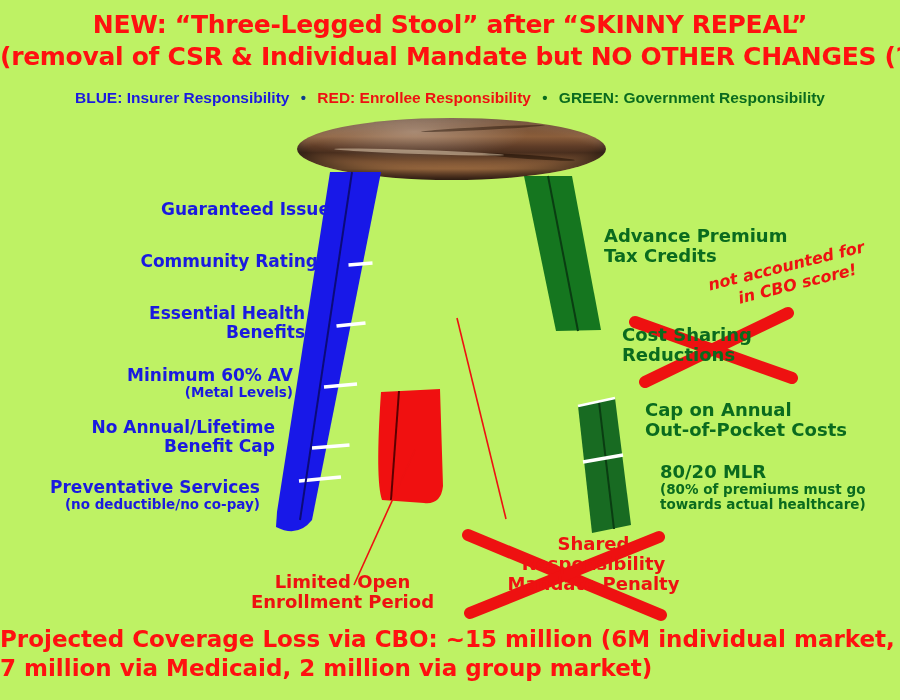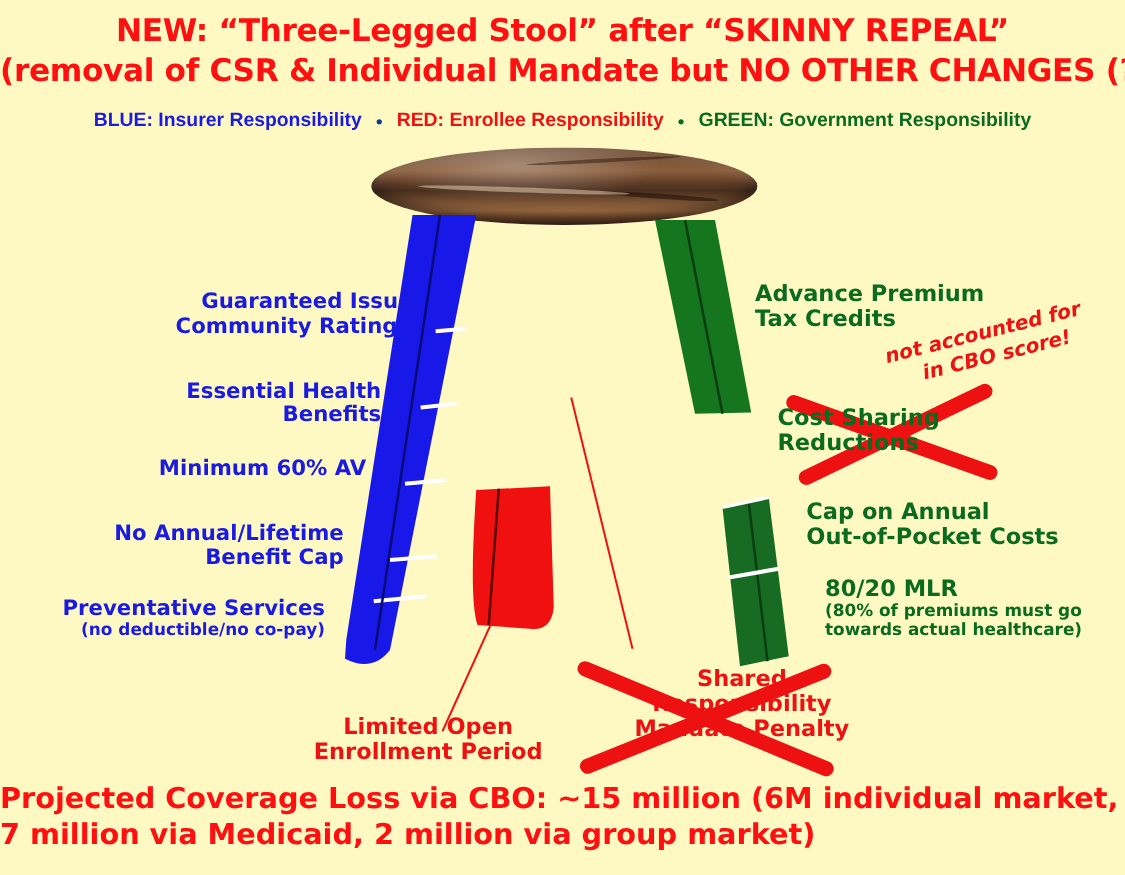--- a/index.html
+++ b/index.html
@@ -2,21 +2,21 @@
 <html><head>
 <meta charset="utf-8">
 <style>
   html,body{margin:0;padding:0;}
   body{
     width:900px;height:700px;
     background:#ffffff;
     font-family:"Liberation Sans", sans-serif;
     overflow:hidden;
   }
-  #canvas{position:relative;width:900px;height:700px;overflow:hidden;background:#fef9c3;}
+  #canvas{position:relative;width:900px;height:700px;overflow:hidden;background:#bef264;}
 
   
   .title-line{
     position:absolute;left:0;width:900px;text-align:center;
     color:#FF1010;font-weight:bold;
     font-family:"DejaVu Sans", sans-serif;
     letter-spacing:-0.3px;
     white-space:nowrap;
   }
   #title1{top:10px;font-size:25px;}
@@ -157,35 +157,36 @@
       <path d="M635,322 L792,378"></path>
       <path d="M645,382 L788,313"></path>
     </g>
 
     <g stroke="#ee1111" stroke-width="12" stroke-linecap="round" fill="none">
       <path d="M468,535 L661,615"></path>
       <path d="M470,613 L659,537"></path>
     </g>
   </svg>
 
-  <div class="lbl blue-lbl" style="left:35px;top:200px;width:295px;margin-top:32px;">
+  <div class="lbl blue-lbl" style="left:35px;top:200px;width:295px;">
     <span>Guaranteed Issue</span>
   </div>
 
   <div class="lbl blue-lbl" style="left:35px;top:252px;width:283px;">
     <span>Community Rating</span>
   </div>
 
   <div class="lbl blue-lbl" style="left:35px;top:304px;width:270px;">
     <span>Essential Health</span><br>
     <span>Benefits</span>
   </div>
 
   <div class="lbl blue-lbl" style="left:35px;top:366px;width:258px;">
     <span>Minimum 60% AV</span>
+    <span class="sub">(Metal Levels)</span>
   </div>
 
   <div class="lbl blue-lbl" style="left:20px;top:418px;width:255px;">
     <span>No Annual/Lifetime</span><br>
     <span>Benefit Cap</span>
   </div>
 
   <div class="lbl blue-lbl" style="left:10px;top:478px;width:250px;">
     <span>Preventative Services</span>
     <span class="sub">(no deductible/no co-pay)</span>

